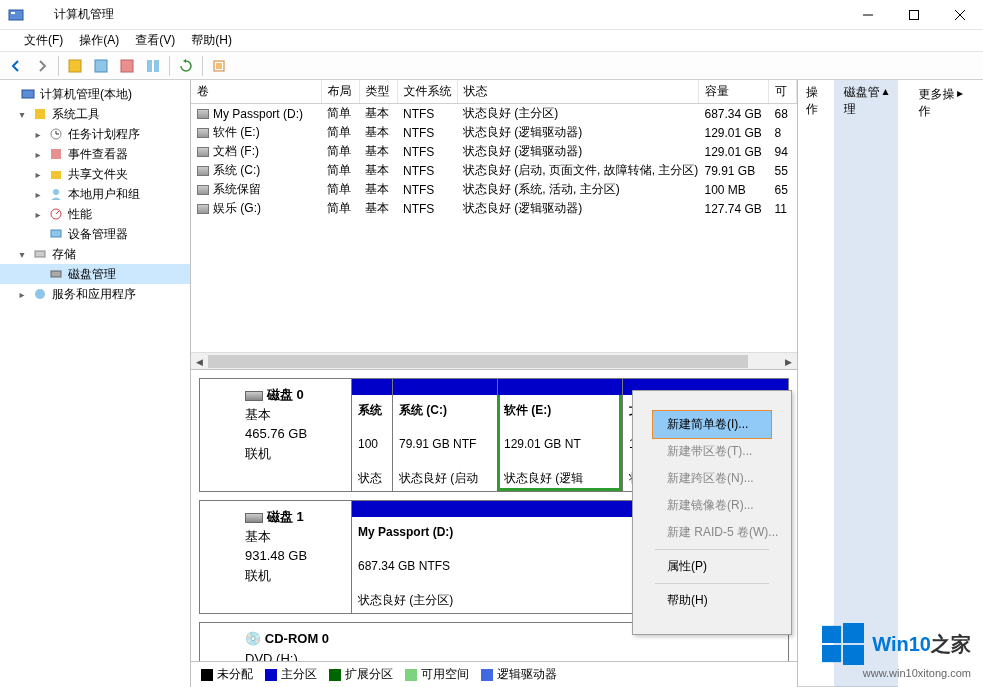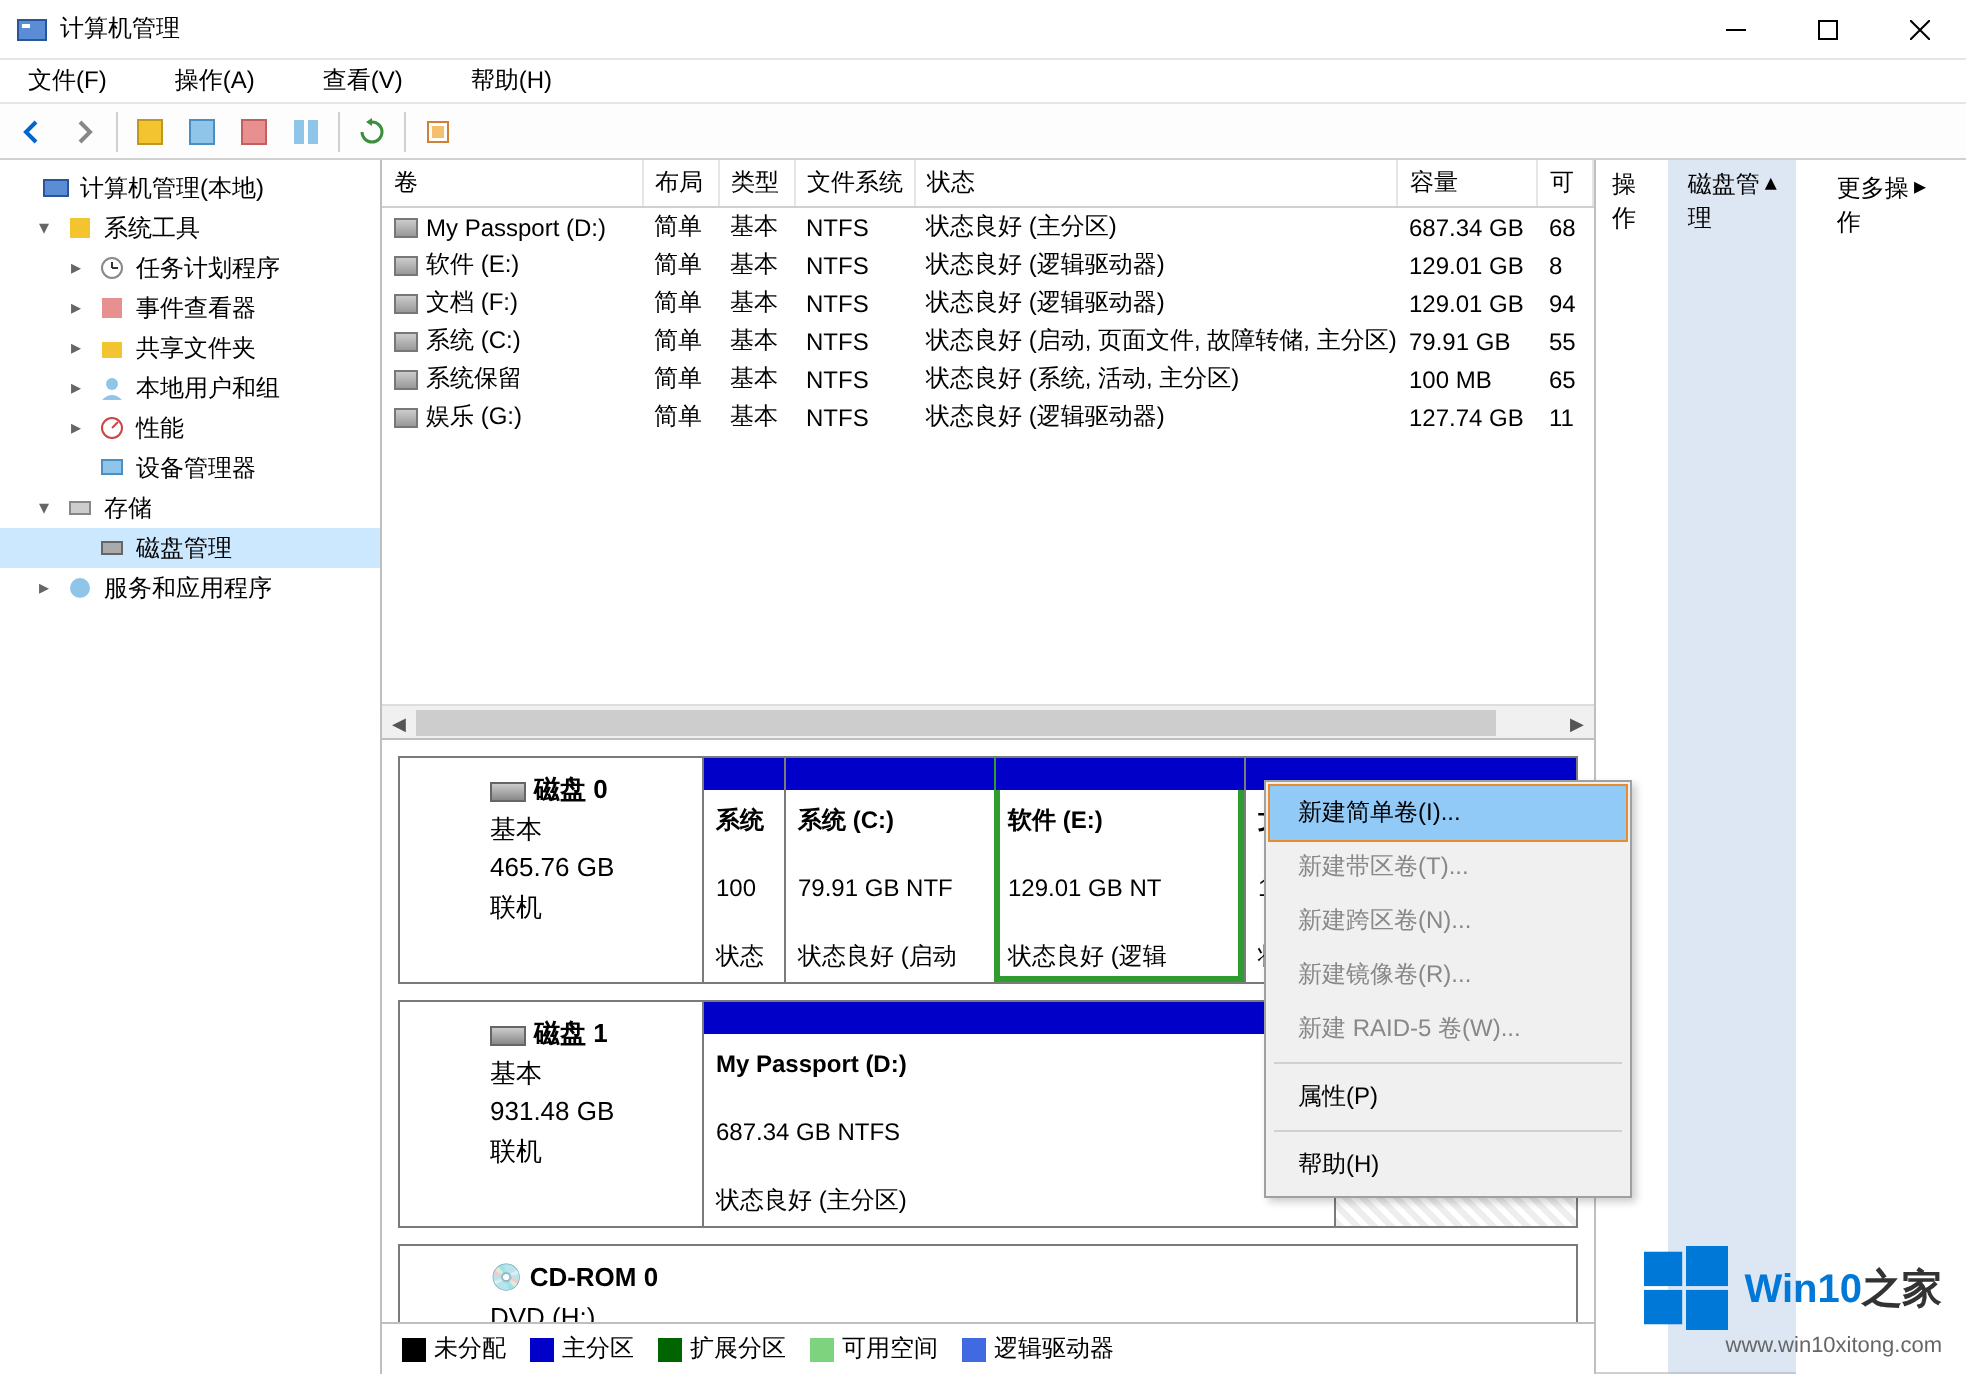--- a/index.html
+++ b/index.html
@@ -1,27 +1,27 @@
 <!DOCTYPE html>
 <html><head>
 <meta charset="utf-8">
 <style>
 * { box-sizing: border-box; margin: 0; padding: 0; font-family: "Microsoft YaHei", "Segoe UI", sans-serif; }
 body { width: 983px; height: 687px; background: #fff; font-size: 12px; color: #000; position: relative; overflow: hidden; }
 
 
-.titlebar { height: 30px; display: flex; align-items: center; border-bottom: 1px solid #e5e5e5; }
+.titlebar { height: 30px; display: flex; align-items: center; border-bottom: 1px solid #e5e5e5; gap: 24px; }
 .titlebar .icon { width: 16px; height: 16px; margin: 0 6px 0 8px; }
 .titlebar .title { flex: 1; font-size: 12px; }
 .winbtns { display: flex; }
 .winbtn { width: 46px; height: 30px; display: flex; align-items: center; justify-content: center; }
 .winbtn svg { width: 10px; height: 10px; }
 
 
-.menubar { height: 22px; display: flex; align-items: flex-end; padding: 0 6px; border-bottom: 1px solid #e5e5e5; gap: 18px; }
+.menubar { height: 22px; display: flex; align-items: flex-end; padding: 0 16px; border-bottom: 1px solid #e5e5e5; }
 .menubar .menuitem { padding: 2px 8px; cursor: default; }
 
 
 .toolbar { height: 28px; display: flex; align-items: center; padding: 0 4px; border-bottom: 1px solid #d0d0d0; gap: 2px; background: #fdfdfd;}
 .tbtn { width: 24px; height: 24px; display: flex; align-items: center; justify-content: center; border: 1px solid transparent; }
 .tsep { width: 1px; height: 20px; background: #d0d0d0; margin: 0 2px; }
 
 
 .main { display: flex; height: calc(687px - 30px - 22px - 28px); }
 .treepane { width: 191px; border-right: 1px solid #bfbfbf; padding: 4px 0; overflow: hidden; }
@@ -60,21 +60,21 @@
 .part.hatch { background: repeating-linear-gradient(45deg, #eee, #eee 3px, #fff 3px, #fff 6px); }
 .part .content { position: relative; padding-top: 18px; }
 .part.selected { outline: 3px solid #2e9c2e; outline-offset: -3px; }
 .part .ptitle { font-weight: bold; white-space: nowrap; }
 .part .psub { white-space: nowrap; margin-top: 16px; }
 .diskrow.cd .diskinfo { }
 .legend { display: flex; gap: 12px; align-items: center; padding: 4px 10px; border-top: 1px solid #bfbfbf; font-size: 12px; }
 .legend .sw { display: inline-block; width: 12px; height: 12px; margin-right: 4px; vertical-align: middle; }
 
 
-.ctxmenu { position: absolute; top: 390px; left: 632px; width: 184px; background: #f0f0f0; border: 1px solid #a0a0a0; box-shadow: 2px 2px 4px rgba(0,0,0,0.2); padding: 2px; z-index: 100; font-size: 12px; }
+.ctxmenu { position: absolute; top: 390px; left: 632px; width: 160px; background: #f0f0f0; border: 1px solid #a0a0a0; box-shadow: 2px 2px 4px rgba(0,0,0,0.2); padding: 20px; z-index: 100; font-size: 12px; }
 .ctxmenu .mitem { padding: 5px 14px; white-space: nowrap; }
 .ctxmenu .mitem.disabled { color: #888; }
 .ctxmenu .mitem.hl { background: #91c9f7; border: 1px solid #e88b2d; margin: -1px; padding: 5px 14px; }
 .ctxmenu .msep { height: 1px; background: #d0d0d0; margin: 3px 2px; }
 
 
 .actionpane .aphead { padding: 4px 8px; border-bottom: 1px solid #d0d0d0; font-size: 12px; }
 .actionpane .apsection { background: #dde6f3; padding: 4px 10px; border-bottom: 1px solid #c0c9d8; display: flex; justify-content: space-between; font-size: 12px; }
 .actionpane .apitem { padding: 6px 20px; font-size: 12px; display:flex; justify-content:space-between;}
 

